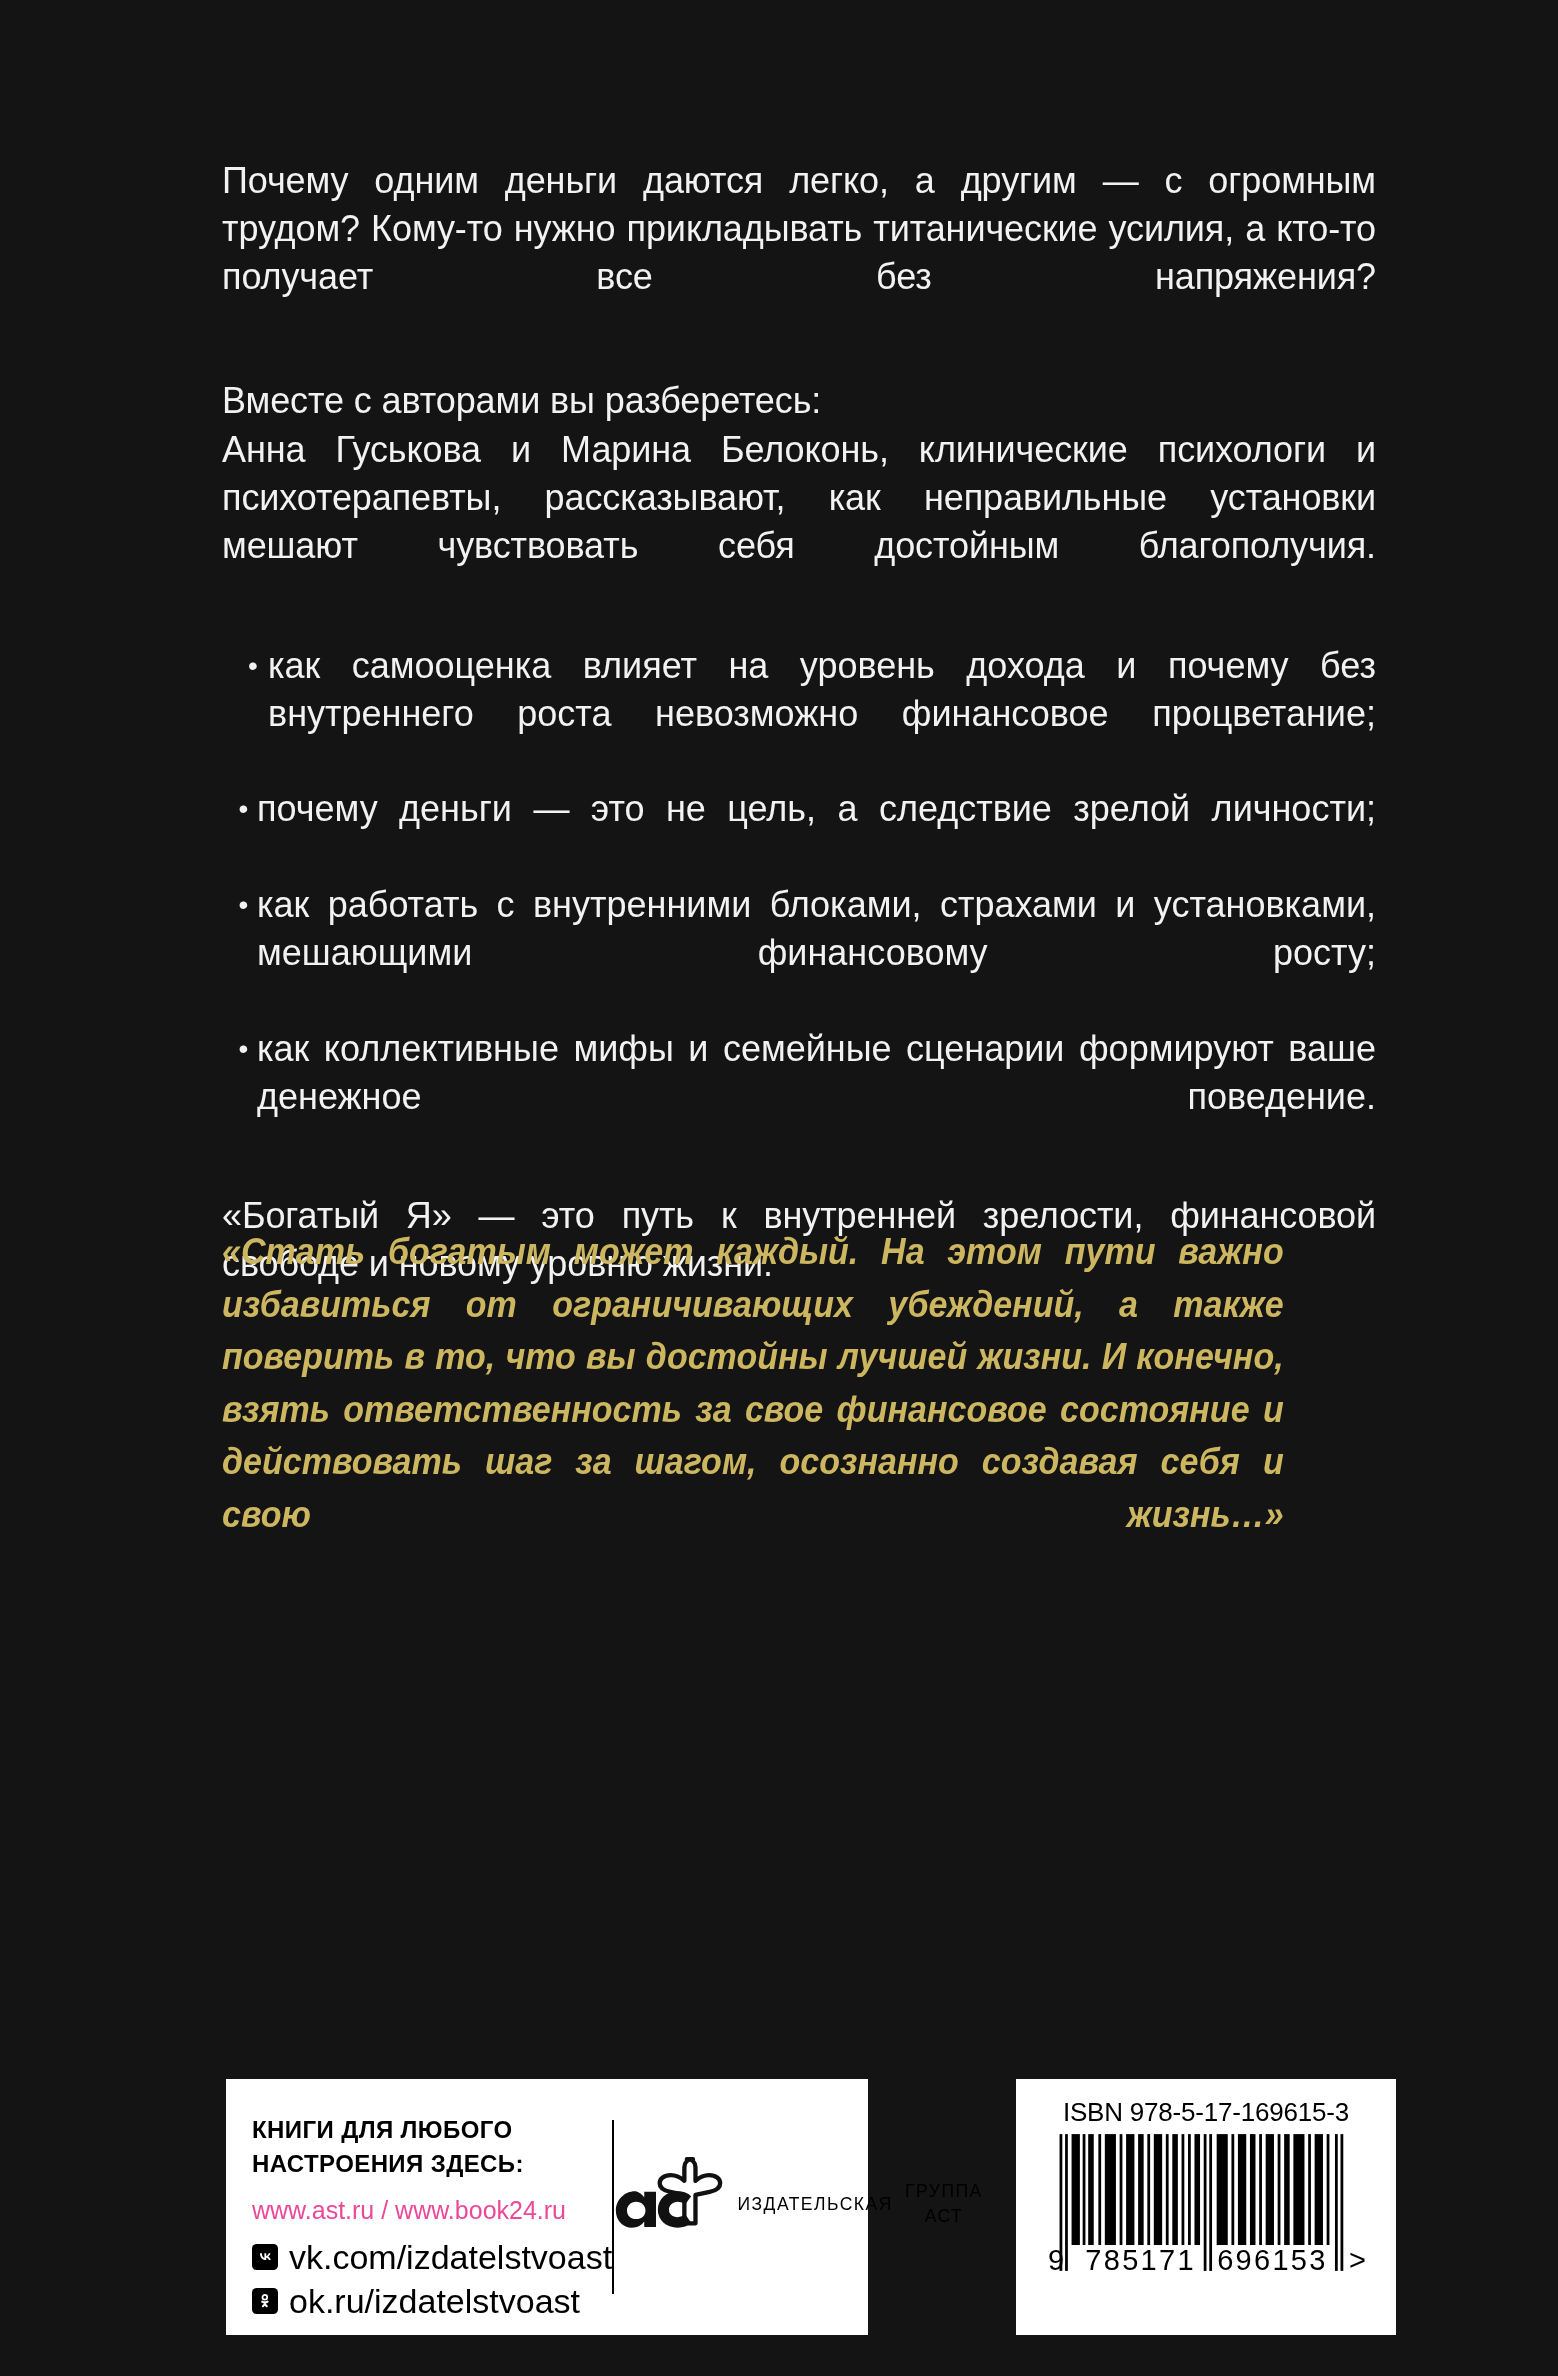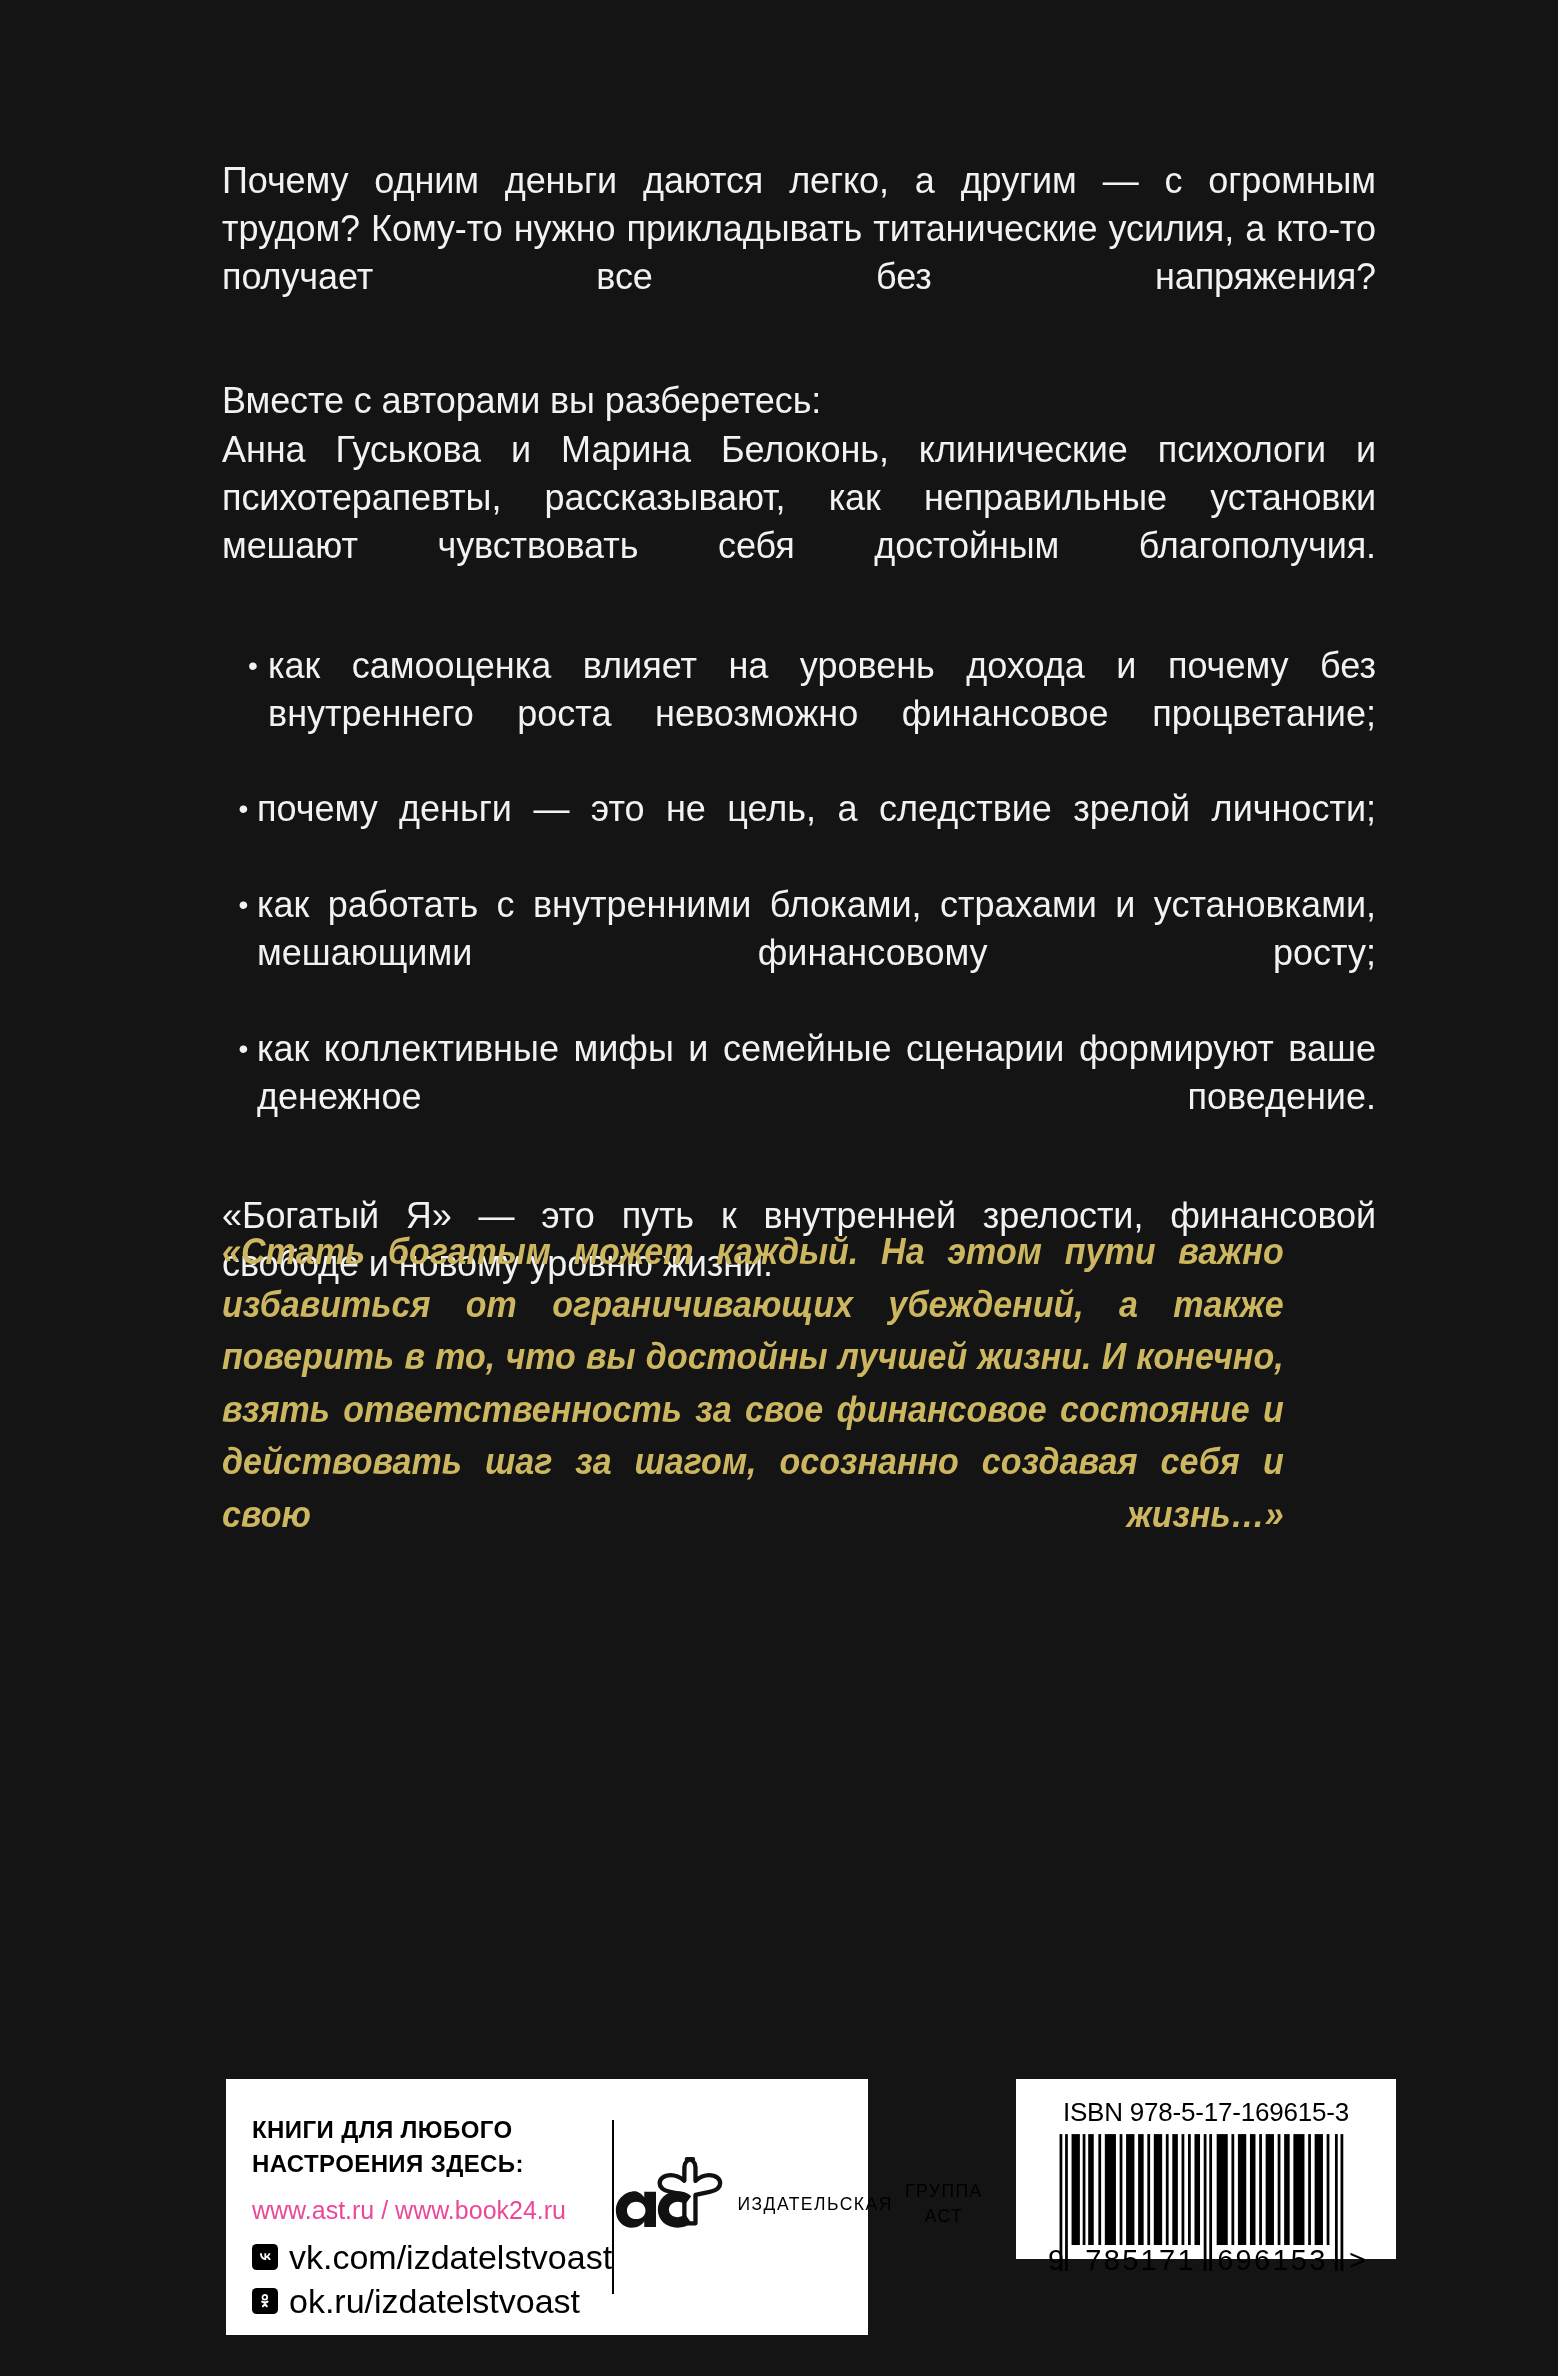--- a/index.html
+++ b/index.html
@@ -193,21 +193,21 @@
     text-transform: uppercase;
     font-stretch: condensed;
   }
 
   
   .barcode-box {
     position: absolute;
     left: 1016px;
     top: 2079px;
     width: 380px;
-    height: 180px;
+    height: 256px;
     background: #ffffff;
     box-sizing: border-box;
     padding: 20px 18.5px 13px 18.5px;
     display: flex;
     flex-direction: column;
     align-items: center;
   }
   .isbn-text {
     color: #000;
     font-size: 26px;

